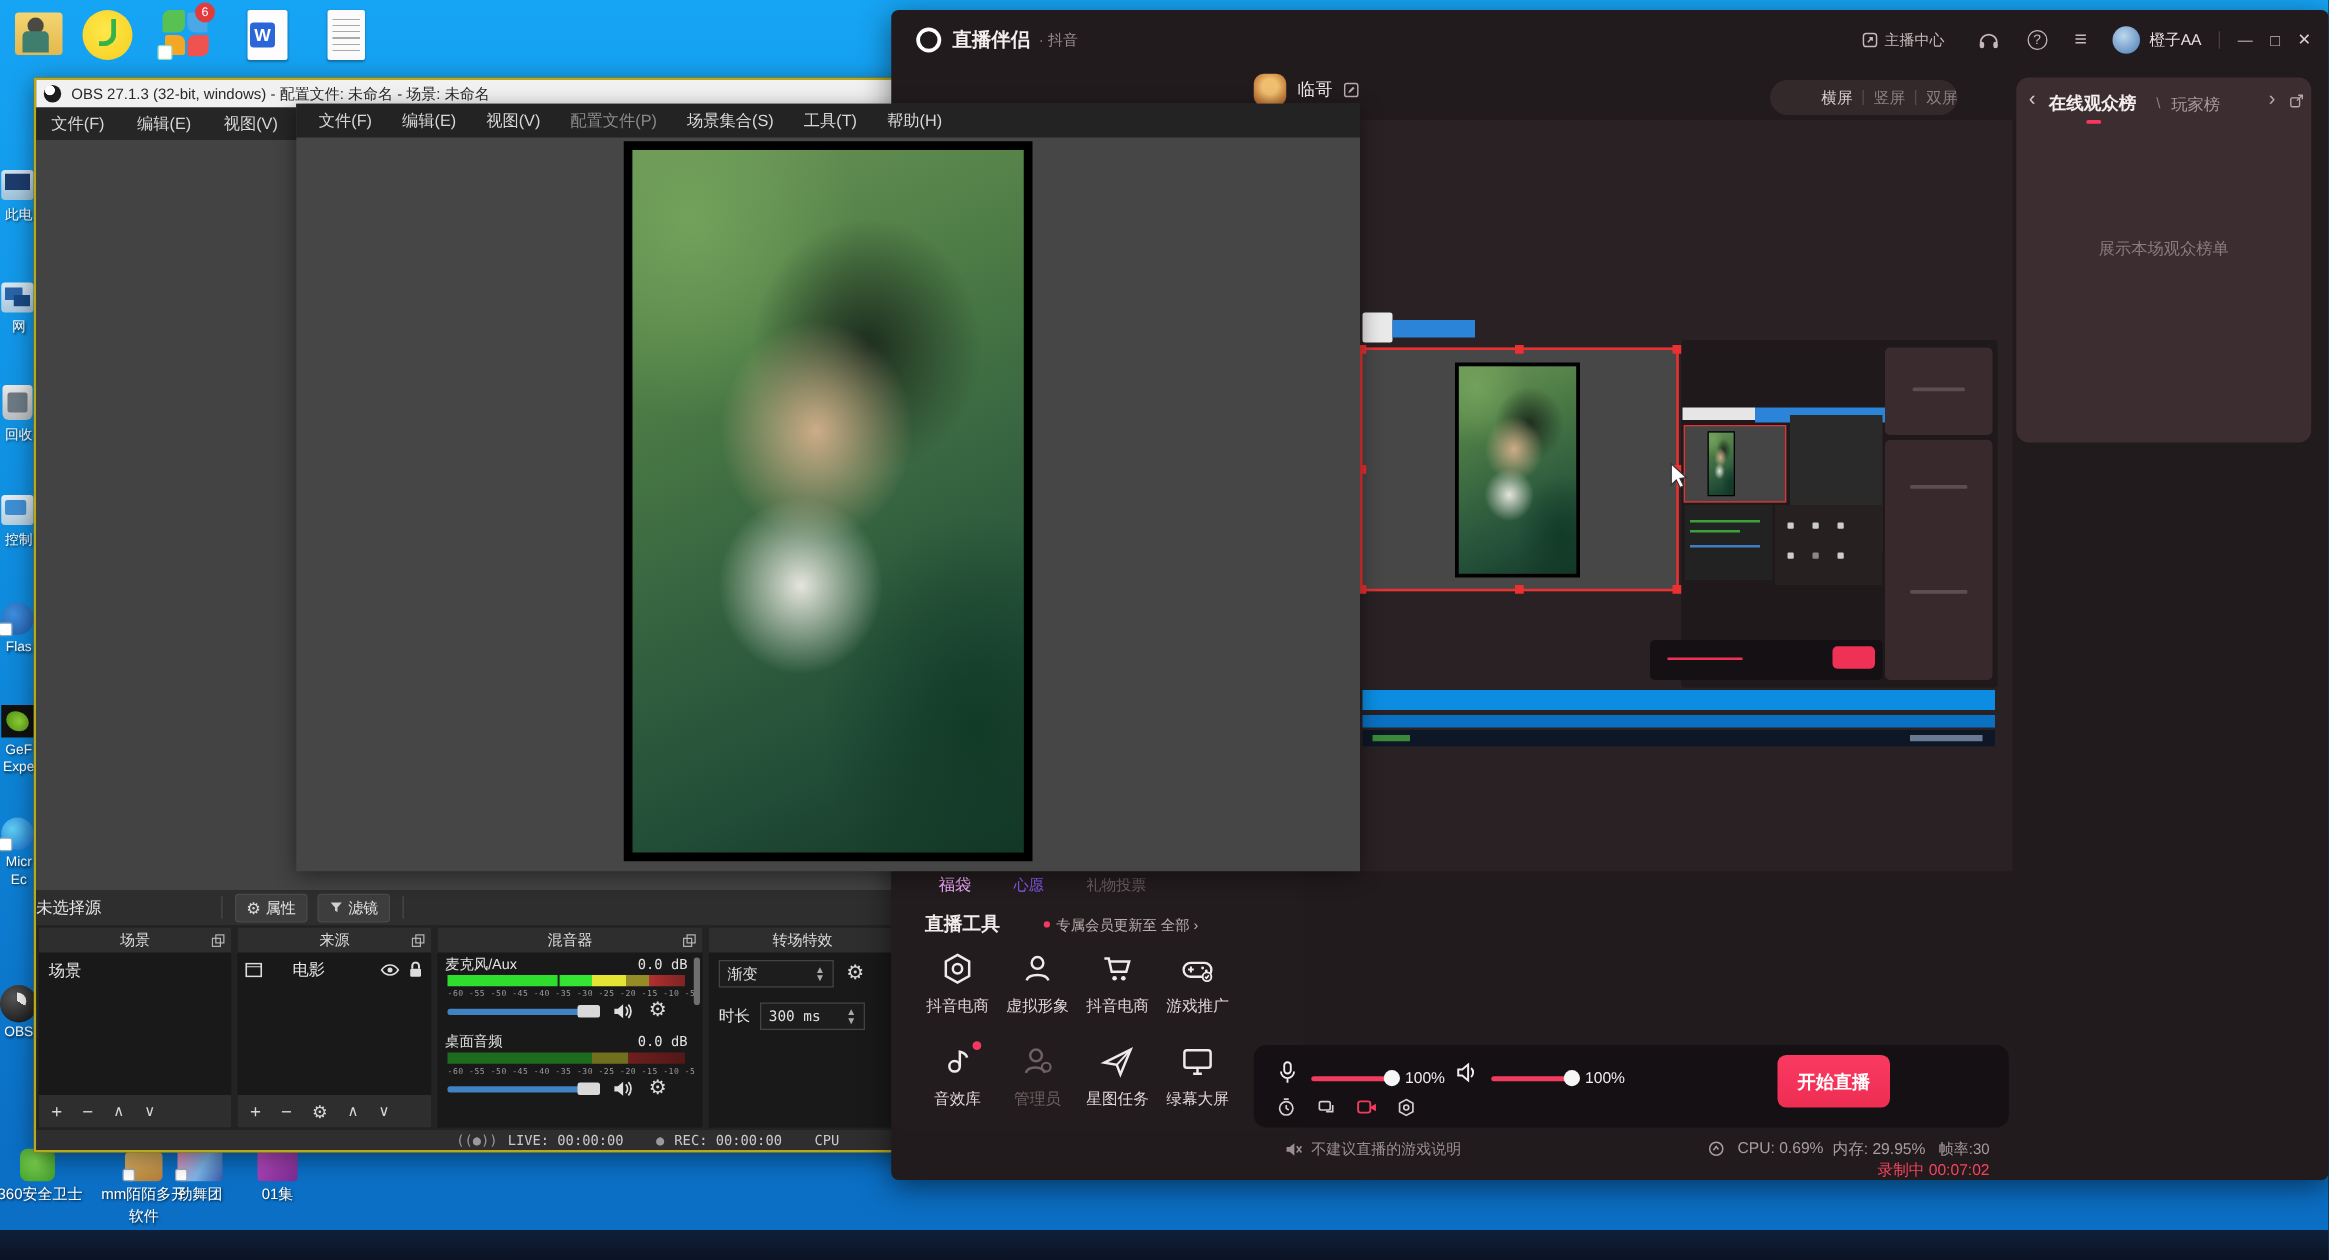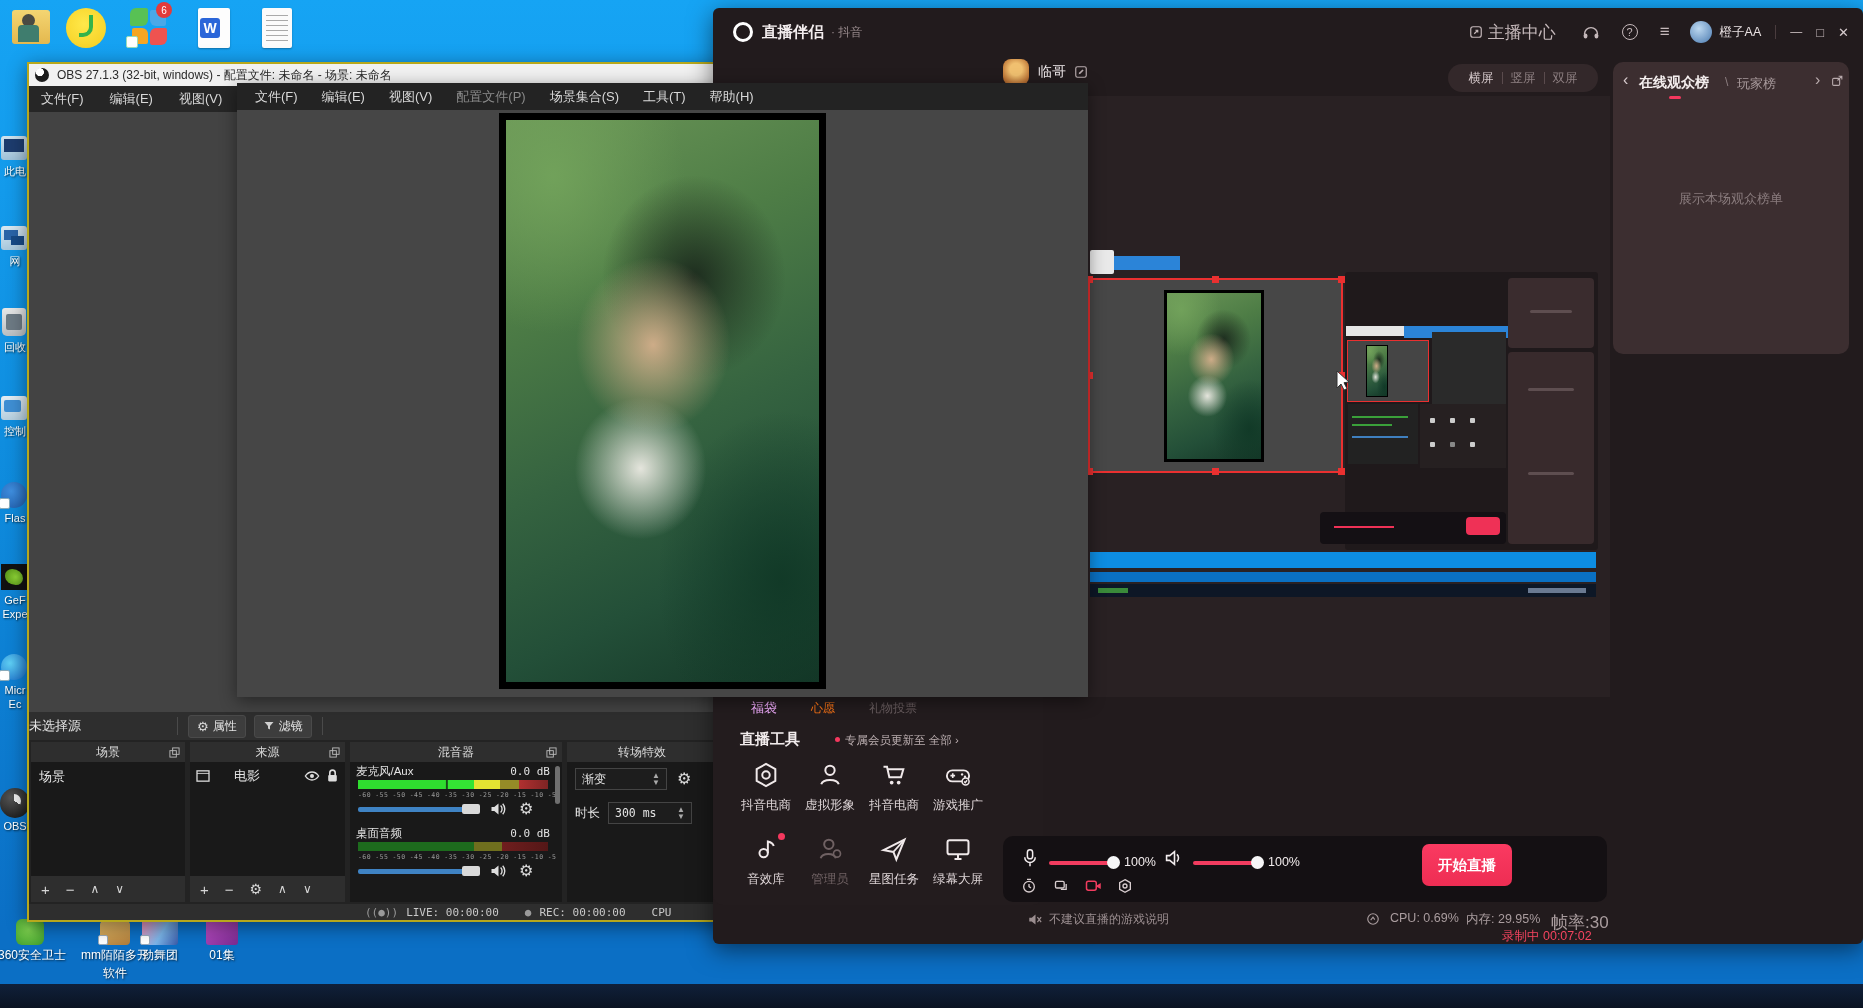--- a/index.html
+++ b/index.html
@@ -299,21 +299,21 @@
     <div class="a row" style="left:0;top:0;width:1150px;height:48px">
       <span style="margin-left:20px;width:20px;height:20px;border:3px solid #fff;border-radius:50%"></span>
       <span class="dytxt nw" style="font-size:15.5px;font-weight:bold;margin-left:9px">直播伴侣</span>
       <span class="dydim nw" style="font-size:12px;margin-left:7px">· 抖音</span>
       <span style="flex:1"></span>
       <span class="row" style="gap:5px">
         <svg width="14" height="14" viewBox="0 0 24 24">
             <rect x="3" y="3" width="18" height="18" rx="4" fill="none" stroke="#c6b9bb" stroke-width="2"></rect>
             <path d="M9 15l6-6M11 9h4v4" stroke="#c6b9bb" stroke-width="2" fill="none"></path>
           </svg>
-        <span class="nw" style="color:#c6b9bb;font-size:17px">主播中心</span>
+        <span class="nw" style="color:#c6b9bb;font-size:12px">主播中心</span>
       </span>
       <svg width="18" height="16" viewBox="0 0 24 22" style="margin-left:26px">
           <path d="M3 14a9 9 0 0 1 18 0" fill="none" stroke="#c6b9bb" stroke-width="2"></path>
           <rect x="2" y="13" width="5" height="7" rx="2.5" fill="#c6b9bb"></rect>
           <rect x="17" y="13" width="5" height="7" rx="2.5" fill="#c6b9bb"></rect>
         </svg>
       <span class="ctr" style="margin-left:22px;width:16px;height:16px;border:1.5px solid #c6b9bb;border-radius:50%;color:#c6b9bb;font-size:11px">?</span>
       <span style="margin-left:22px;color:#c6b9bb;font-size:17px">≡</span>
       <span style="margin-left:20px;width:22px;height:22px;border-radius:50%;background:radial-gradient(circle at 40% 35%,#bcd8f0,#4a7ab0)"></span>
       <span class="nw" style="color:#e9e1e2;font-size:12.5px;margin-left:8px">橙子AA</span>
@@ -324,21 +324,21 @@
     </div>
 
     <div class="a row" style="left:290px;top:50px;height:28px">
       <span style="width:26px;height:26px;border-radius:8px;background:radial-gradient(circle at 50% 40%,#f0c070 0 30%,#c07838 70%,#8a4e20 100%)"></span>
       <span class="nw" style="color:#f2ecee;font-size:14px;margin-left:9px">临哥</span>
       <svg width="14" height="14" viewBox="0 0 24 24" style="margin-left:8px">
           <rect x="3" y="3" width="18" height="18" rx="3" fill="none" stroke="#b9acae" stroke-width="2"></rect>
           <path d="M8 16l1-3 5.5-5.5 2 2L11 15z" fill="#b9acae"></path>
         </svg>
     </div>
-    <div class="a row" style="left:735px;top:56px;width:150px;height:28px;background:#33282a;border-radius:14px;justify-content:center;gap:8px">
+    <div class="a row" style="left:703px;top:56px;width:150px;height:28px;background:#33282a;border-radius:14px;justify-content:flex-end;gap:8px">
       <span class="nw" style="color:#d6cacc;font-size:12.5px">横屏</span>
       <span style="width:1px;height:12px;background:#5a4b4d"></span>
       <span class="nw" style="color:#8d7f81;font-size:12.5px">竖屏</span>
       <span style="width:1px;height:12px;background:#5a4b4d"></span>
       <span class="nw" style="color:#8d7f81;font-size:12.5px">双屏</span>
     </div>
 
     <div class="a" style="left:0;top:88px;width:897px;height:601px;background:#292123"></div>
 
     <div class="a" style="left:375px;top:240px;width:512px;height:356px">
@@ -399,21 +399,21 @@
       </div>
 
       <svg class="a" style="left:248px;top:122px" width="15" height="21" viewBox="0 0 15 21">
           <path d="M1 1l12 11-5 .7 3 6-3 1.3-3-6L1 18z" fill="#fff" stroke="#333" stroke-width="1"></path>
         </svg>
     </div>
 
     <div class="a" style="left:0;top:689px;width:330px;height:208px;background:#231c1e;border-radius:0 0 10px 10px">
       <div class="a row" style="left:38px;top:2px;gap:34px">
         <span class="nw" style="color:#f0abfc;font-size:13px">福袋</span>
-        <span class="nw" style="color:#f97316;font-size:12px">心愿</span>
+        <span class="nw" style="color:#8b5cf6;font-size:12px">心愿</span>
         <span class="nw" style="color:#6a5e60;font-size:12px">礼物投票</span>
       </div>
       <span class="a nw" style="left:27px;top:33px;color:#f1ebec;font-size:15px;font-weight:bold">直播工具</span>
       <span class="a reddot" style="left:122px;top:40px;width:5px;height:5px"></span>
       <span class="a nw" style="left:132px;top:36px;color:#bbaeb0;font-size:11.5px">专属会员更新至 全部 ›</span>
 
       <div class="a" style="left:27px;top:64px;width:52px;height:60px">
         <svg width="28" height="28" viewBox="0 0 24 24" style="margin:0 auto">
             <path d="M12 2.5 20 7v10l-8 4.5L4 17V7z" fill="none" stroke="#f0e9ea" stroke-width="1.7"></path>
             <circle cx="12" cy="12" r="3.2" fill="none" stroke="#f0e9ea" stroke-width="1.7"></circle>
@@ -519,21 +519,21 @@
         <path d="M2 7v6h4l6 5V2L6 7H2z" fill="#9b8e90"></path>
         <path d="M15 6l6 8M21 6l-6 8" stroke="#9b8e90" stroke-width="2"></path>
       </svg>
     <span class="a nw" style="left:336px;top:903px;color:#9b8e90;font-size:12px">不建议直播的游戏说明</span>
     <svg class="a" style="left:653px;top:904px" width="14" height="14" viewBox="0 0 24 24">
         <circle cx="12" cy="12" r="9" fill="none" stroke="#a99c9e" stroke-width="2"></circle>
         <path d="M8 14l4-5 3 4" fill="none" stroke="#a99c9e" stroke-width="2"></path>
       </svg>
     <span class="a nw" style="left:677px;top:903px;color:#a99c9e;font-size:12.5px">CPU: 0.69%</span>
     <span class="a nw" style="left:753px;top:903px;color:#a99c9e;font-size:12.5px">内存: 29.95%</span>
-    <span class="a nw" style="left:838px;top:903px;color:#a99c9e;font-size:17px">帧率:30</span>
+    <span class="a nw" style="left:838px;top:903px;color:#a99c9e;font-size:12px">帧率:30</span>
     <span class="a nw" style="left:789px;top:920px;color:#f5445f;font-size:12.5px">录制中 00:07:02</span>
 
     <div class="a sbpanel" style="left:900px;top:54px;width:236px;height:292px">
       <span class="a" style="left:10px;top:9px;color:#d6cacc;font-size:16px">‹</span>
       <span class="a nw" style="left:26px;top:12px;color:#f4eeee;font-size:14px;font-weight:bold">在线观众榜</span>
       <span class="a" style="left:56px;top:34px;width:12px;height:3px;border-radius:2px;background:#f5385e"></span>
       <span class="a nw" style="left:112px;top:13px;color:#8d7f81;font-size:12px">\</span>
       <span class="a nw" style="left:124px;top:13px;color:#a99b9d;font-size:13px">玩家榜</span>
       <span class="a" style="left:202px;top:9px;color:#b8aaac;font-size:16px">›</span>
       <svg class="a" style="left:218px;top:12px" width="13" height="13" viewBox="0 0 24 24">

